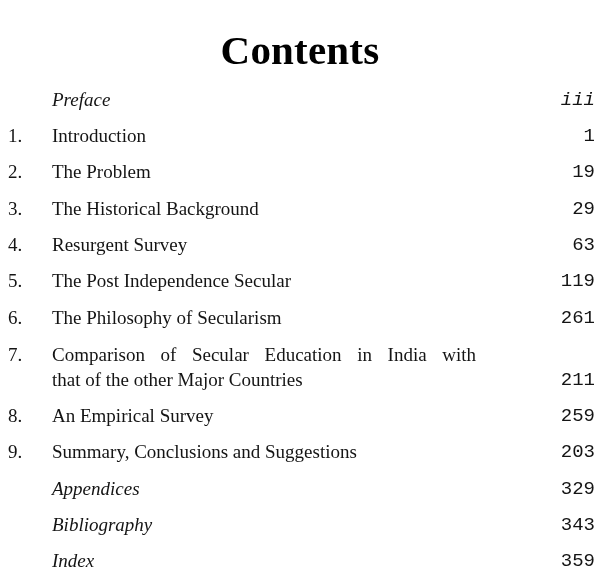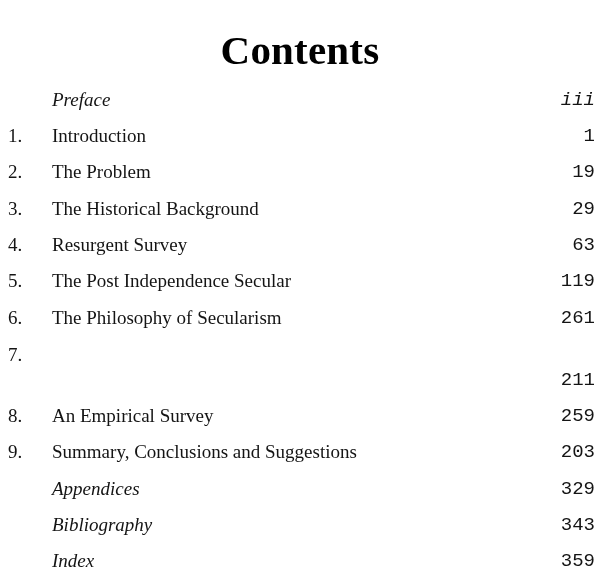--- a/index.html
+++ b/index.html
@@ -122,20 +122,22 @@
   </div>
 
   <div class="row" style="top:306px;">
     <span class="num">6.</span>
     <span class="label">The Philosophy of Secularism</span>
     <span class="page">261</span>
   </div>
 
   <div class="row" style="top:343px; height:50px;">
     <span class="num">7.</span>
+    <span class="label wide">Comparison of Secular Education in India with</span>
+    <span class="label-line2">that of the other Major Countries</span>
     <span class="page" style="top:25px;">211</span>
   </div>
 
   <div class="row" style="top:404px;">
     <span class="num">8.</span>
     <span class="label">An Empirical Survey</span>
     <span class="page">259</span>
   </div>
 
   <div class="row" style="top:440px;">

